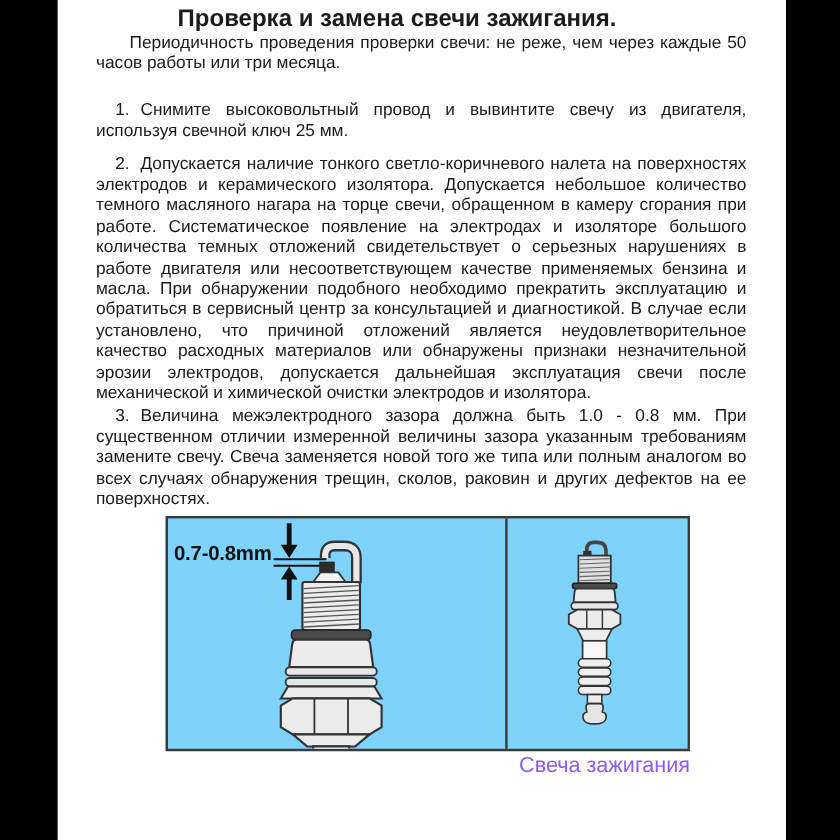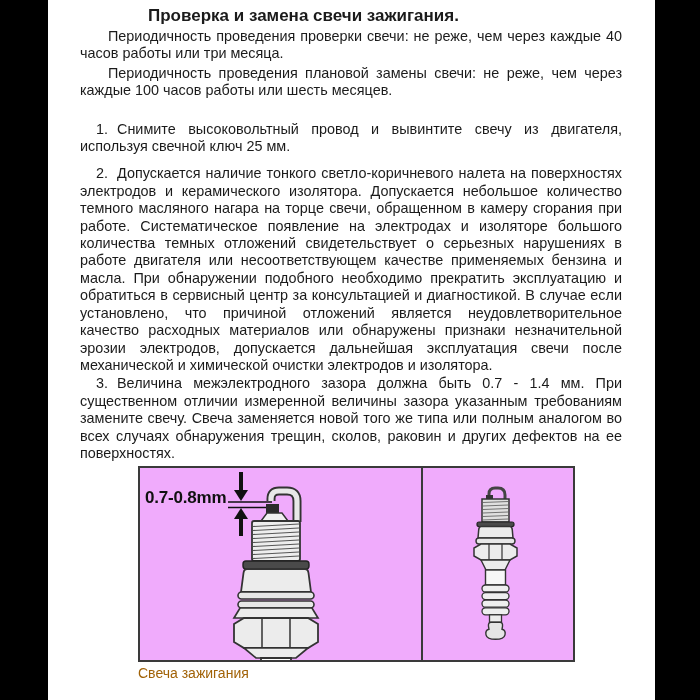--- a/index.html
+++ b/index.html
@@ -11,70 +11,69 @@
   }
   .scan-edge{position:absolute;top:0;height:700px;background:#000;}
   .scan-edge.left{left:0;width:48px;}
   .scan-edge.right{left:655px;width:45px;}
 
   .content{
     position:absolute;left:80px;top:6px;width:542px;
     font-size:14.4px;line-height:17.4px;
   }
   .doc-title{
-    font-size:17px;line-height:20px;font-weight:bold;
+    font-size:20px;line-height:20px;font-weight:bold;
     margin:0 0 0 68px;
   }
   p{margin:0;}
   .para{text-align:justify;text-indent:28px;margin-top:2px;}
   .step{text-align:justify;text-indent:16px;}
   .step.first{margin-top:21px;}
   .step.second{margin-top:10px;}
   .step.third{margin-top:1px;}
   .step-num{padding-right:9px;}
 
   .figure{
     width:437px;height:196px;margin:4px 0 0 58px;
     box-sizing:border-box;border:2px solid #3a3a3a;
-    display:flex;background:#f0abfc;
+    display:flex;background:#7dd3fc;
   }
   .panel-left{
     width:283px;box-sizing:border-box;border-right:2px solid #3a3a3a;
     position:relative;
   }
   .panel-right{flex:1;position:relative;}
   .gap-label{
     position:absolute;left:5px;top:21px;
     font-size:17px;font-weight:bold;letter-spacing:-0.2px;color:#111;
     white-space:nowrap;
   }
   .figure-caption{
-    width:437px;margin:3px 0 0 58px;text-align:left;
-    font-size:14px;line-height:16px;color:#a16207;
+    width:437px;margin:3px 0 0 58px;text-align:right;
+    font-size:18px;line-height:16px;color:#8b5cf6;
   }
   svg{display:block;}
 </style>
 </head>
 <body>
 
 <div class="scan-edge left"></div>
 <div class="scan-edge right"></div>
 
 <div class="content">
 
   <h1 class="doc-title">Проверка и замена свечи зажигания.</h1>
 
-  <p class="para">Периодичность проведения проверки свечи: не реже, чем через каждые 40 часов работы или три месяца.</p>
-  <p class="para">Периодичность проведения плановой замены свечи: не реже, чем через каждые 100 часов работы или шесть месяцев.</p>
+  <p class="para">Периодичность проведения проверки свечи: не реже, чем через каждые 50 часов работы или три месяца.</p>
 
   <p class="step first"><span class="step-num">1.</span><span class="step-text">Снимите высоковольтный провод и вывинтите свечу из двигателя, используя свечной ключ 25 мм.</span></p>
 
   <p class="step second"><span class="step-num">2.</span><span class="step-text">Допускается наличие тонкого светло-коричневого налета на поверхностях электродов и керамического изолятора. Допускается небольшое количество темного масляного нагара на торце свечи, обращенном в камеру сгорания при работе. Систематическое появление на электродах и изоляторе большого количества темных отложений свидетельствует о серьезных нарушениях в работе двигателя или несоответствующем качестве применяемых бензина и масла. При обнаружении подобного необходимо прекратить эксплуатацию и обратиться в сервисный центр за консультацией и диагностикой. В случае если установлено, что причиной отложений является неудовлетворительное качество расходных материалов или обнаружены признаки незначительной эрозии электродов, допускается дальнейшая эксплуатация свечи после механической и химической очистки электродов и изолятора.</span></p>
 
-  <p class="step third"><span class="step-num">3.</span><span class="step-text">Величина межэлектродного зазора должна быть 0.7 - 1.4 мм. При существенном отличии измеренной величины зазора указанным требованиям замените свечу. Свеча заменяется новой того же типа или полным аналогом во всех случаях обнаружения трещин, сколов, раковин и других дефектов на ее поверхностях.</span></p>
+  <p class="step third"><span class="step-num">3.</span><span class="step-text">Величина межэлектродного зазора должна быть 1.0 - 0.8 мм. При существенном отличии измеренной величины зазора указанным требованиям замените свечу. Свеча заменяется новой того же типа или полным аналогом во всех случаях обнаружения трещин, сколов, раковин и других дефектов на ее поверхностях.</span></p>
 
   <div class="figure">
     <div class="panel-left">
       <svg width="279" height="192" viewBox="0 0 279 192">
 
         <line x1="101" y1="4" x2="101" y2="23" stroke="#111" stroke-width="4"></line>
         <polygon points="94,22 108,22 101,33" fill="#111"></polygon>
 
         <polygon points="94,51 108,51 101,40" fill="#111"></polygon>
         <line x1="101" y1="50" x2="101" y2="68" stroke="#111" stroke-width="4"></line>

